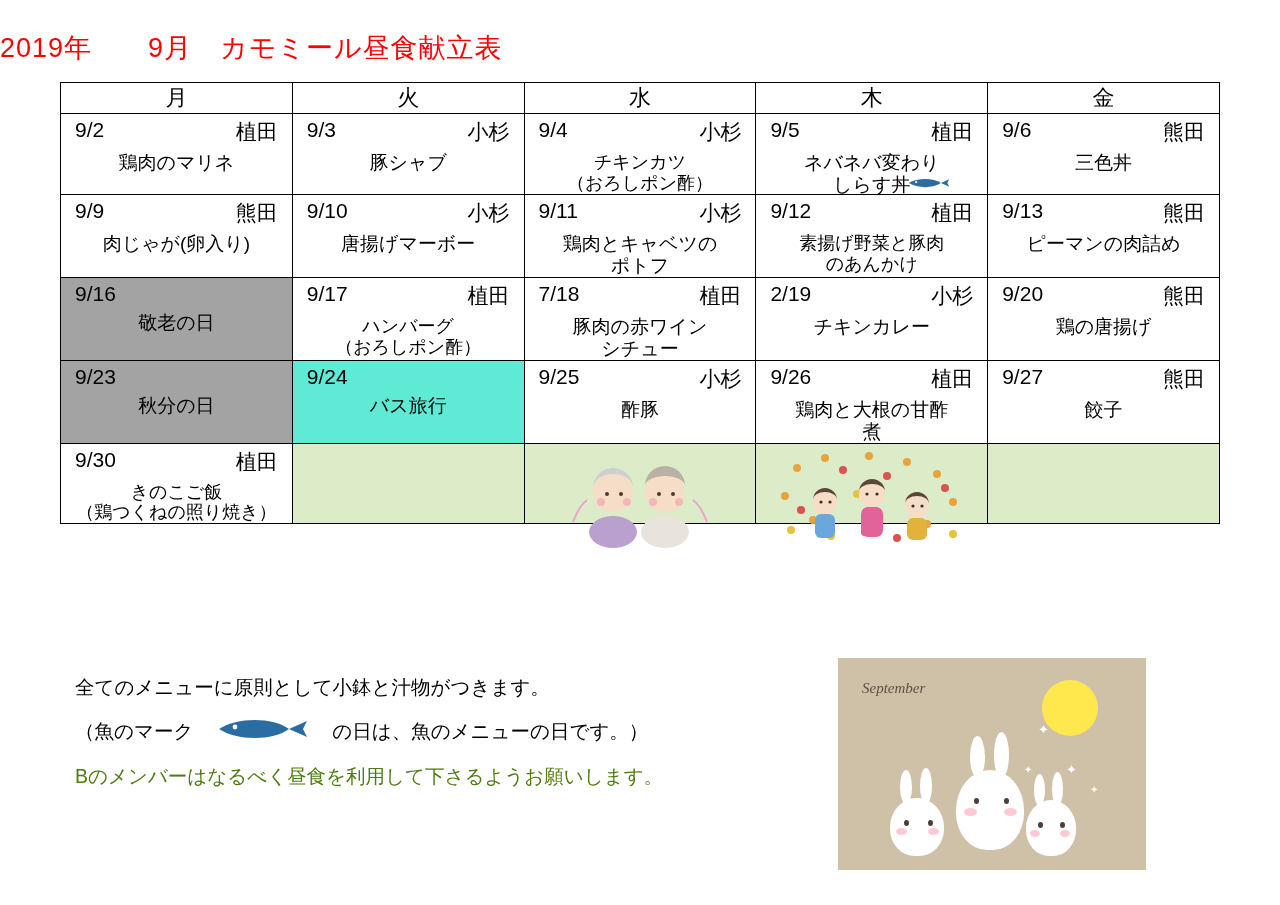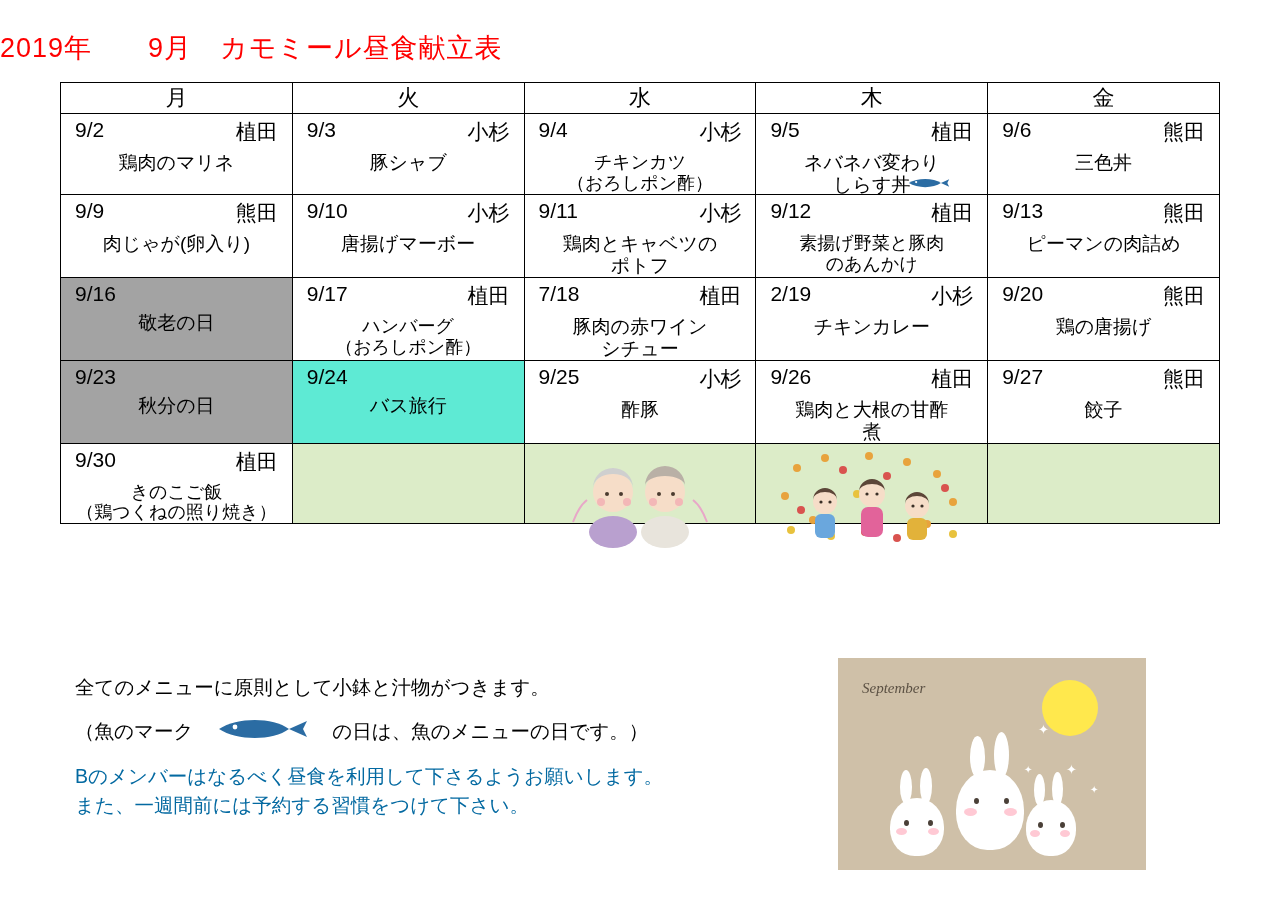--- a/index.html
+++ b/index.html
@@ -71,21 +71,21 @@
   
   #notes{
     position:absolute;
     left:75px;
     top:672px;
     width:760px;
     font-size:19.5px;
     line-height:1.55;
   }
   #notes .blk{color:#000;margin-bottom:14px;}
-  #notes .red{color:#0369a1;line-height:1.5;}
+  #notes .red{color:#4d7c0f;line-height:1.5;}
   .inlinefish{display:inline-block;vertical-align:middle;margin:0 16px;}
   
   #illus{
     position:absolute;
     left:838px;
     top:658px;
     width:308px;
     height:212px;
     background:#cfc0a8;
     overflow:hidden;
@@ -377,21 +377,20 @@
         <svg width="96" height="22" viewBox="0 0 96 22">
           <path d="M4 11 C 22 -1, 58 -1, 74 11 C 58 23, 22 23, 4 11 Z" fill="#2b6ca3"></path>
           <path d="M74 11 L 92 3 L 88 11 L 92 19 Z" fill="#2b6ca3"></path>
           <circle cx="20" cy="9" r="2.4" fill="#ffffff"></circle>
         </svg>
       </span>
       <span>の日は、魚のメニューの日です。）</span>
     </div>
   </div>
   <div class="red">Bのメンバーはなるべく昼食を利用して下さるようお願いします。</div>
-  <div class="red">また、一週間前には予約する習慣をつけて下さい。</div>
 </div>
 
 <div id="illus">
   <div class="septxt">September</div>
   <div class="moon"></div>
   <div class="sparkle" style="left:200px;top:64px;">✦</div>
   <div class="sparkle" style="left:228px;top:104px;">✦</div>
   <div class="sparkle" style="left:252px;top:126px;font-size:10px;">✦</div>
   <div class="sparkle" style="left:186px;top:106px;font-size:10px;">✦</div>
 

